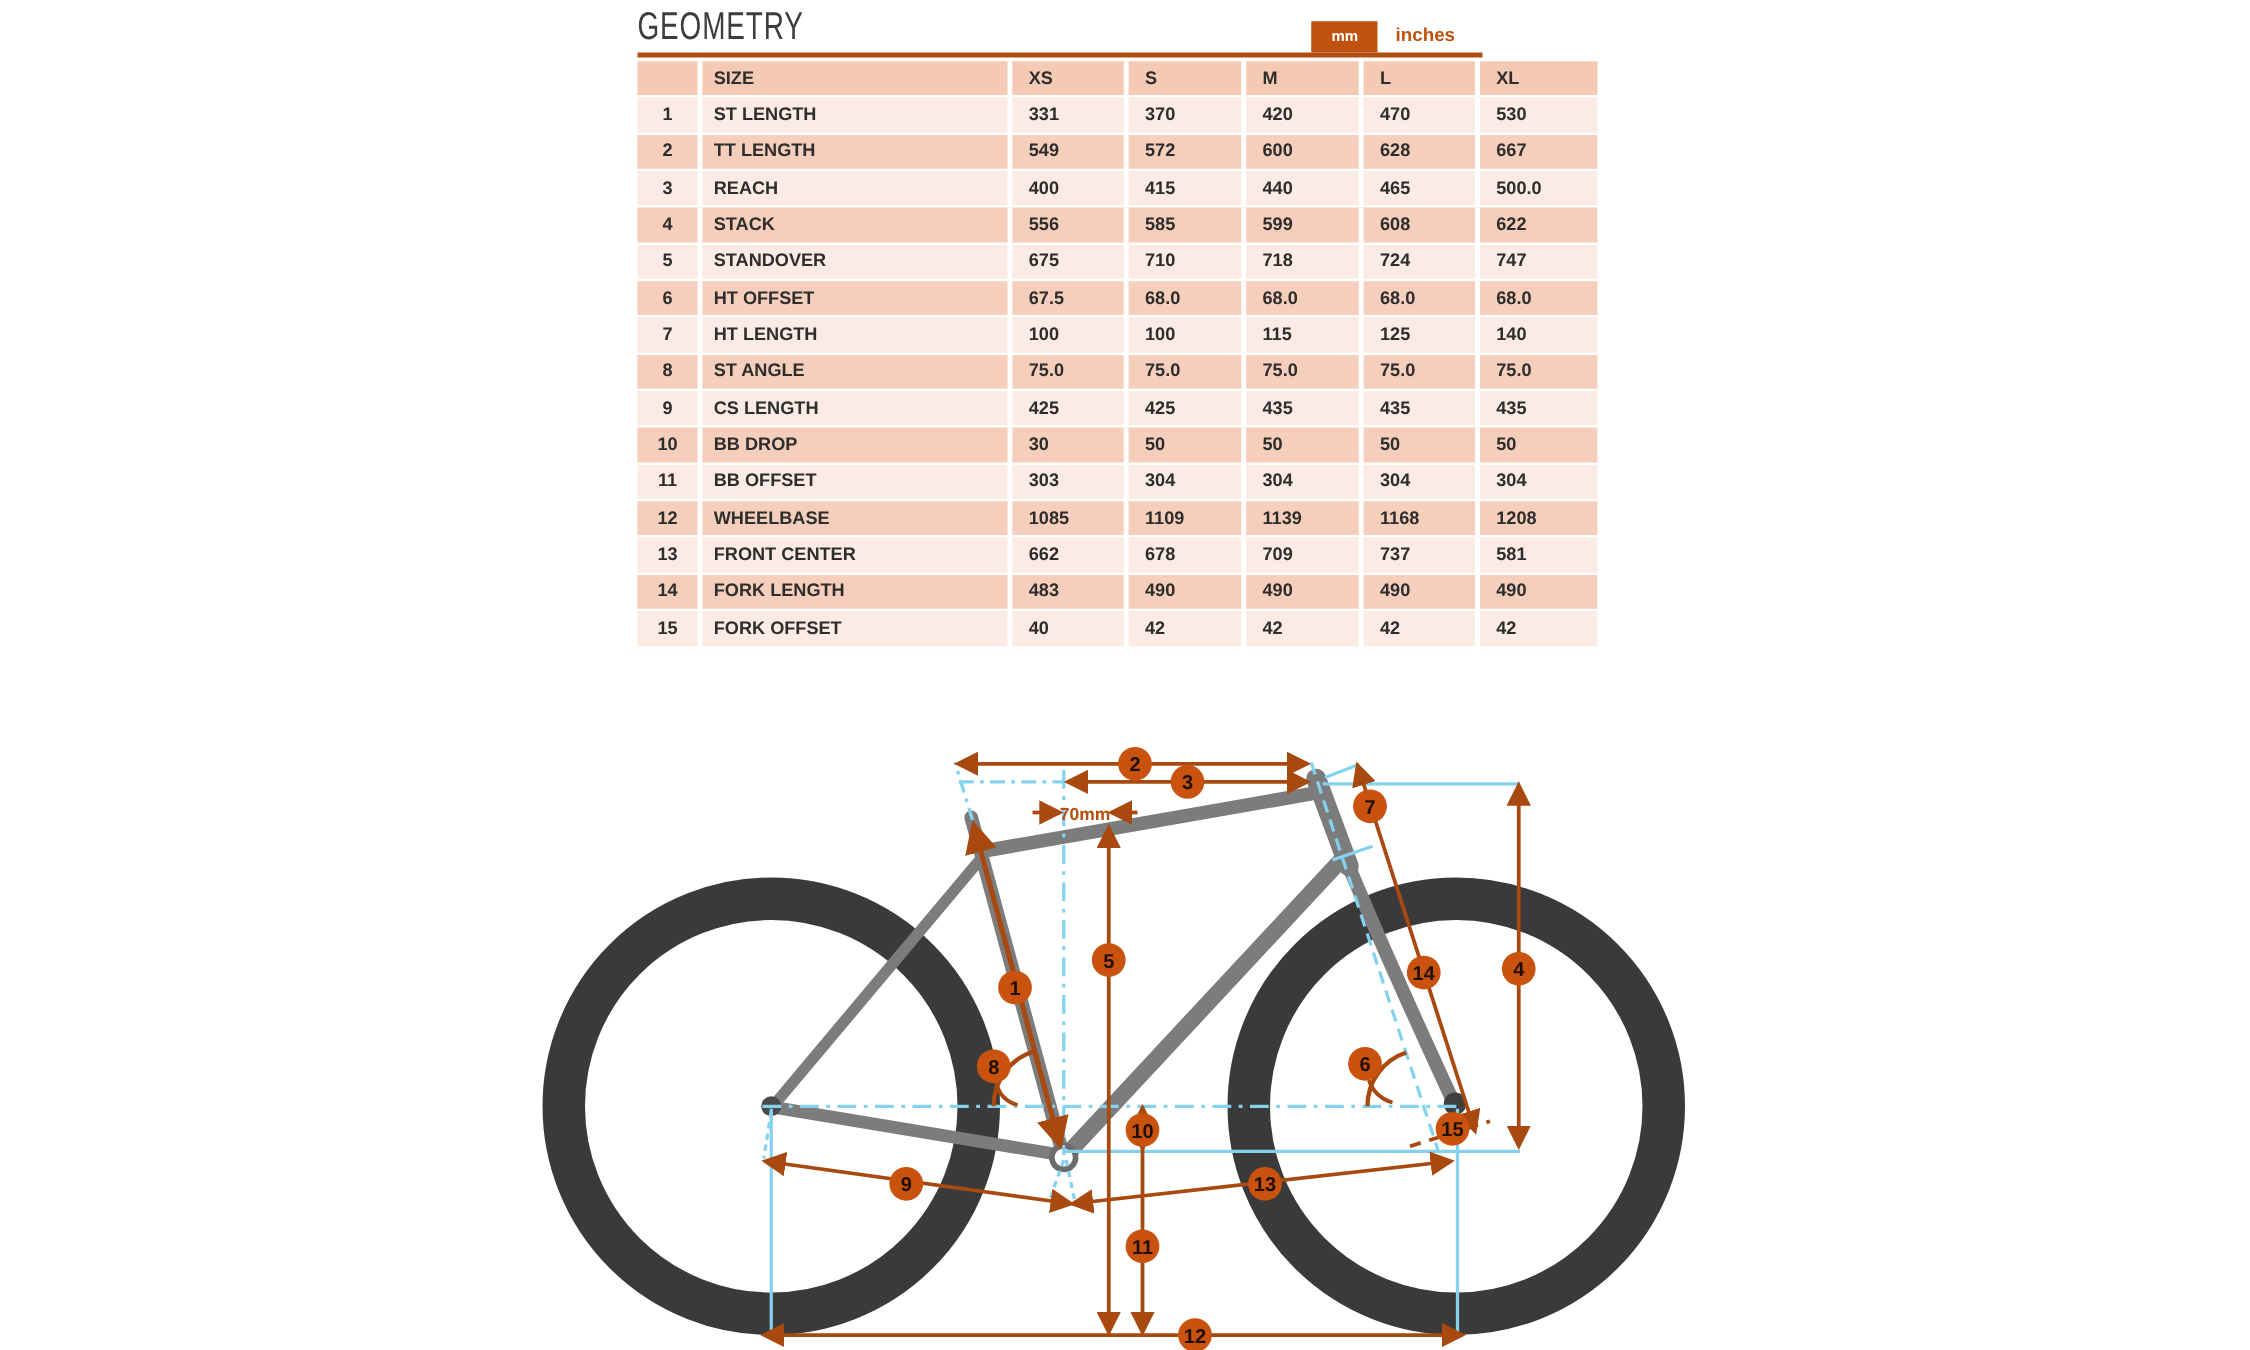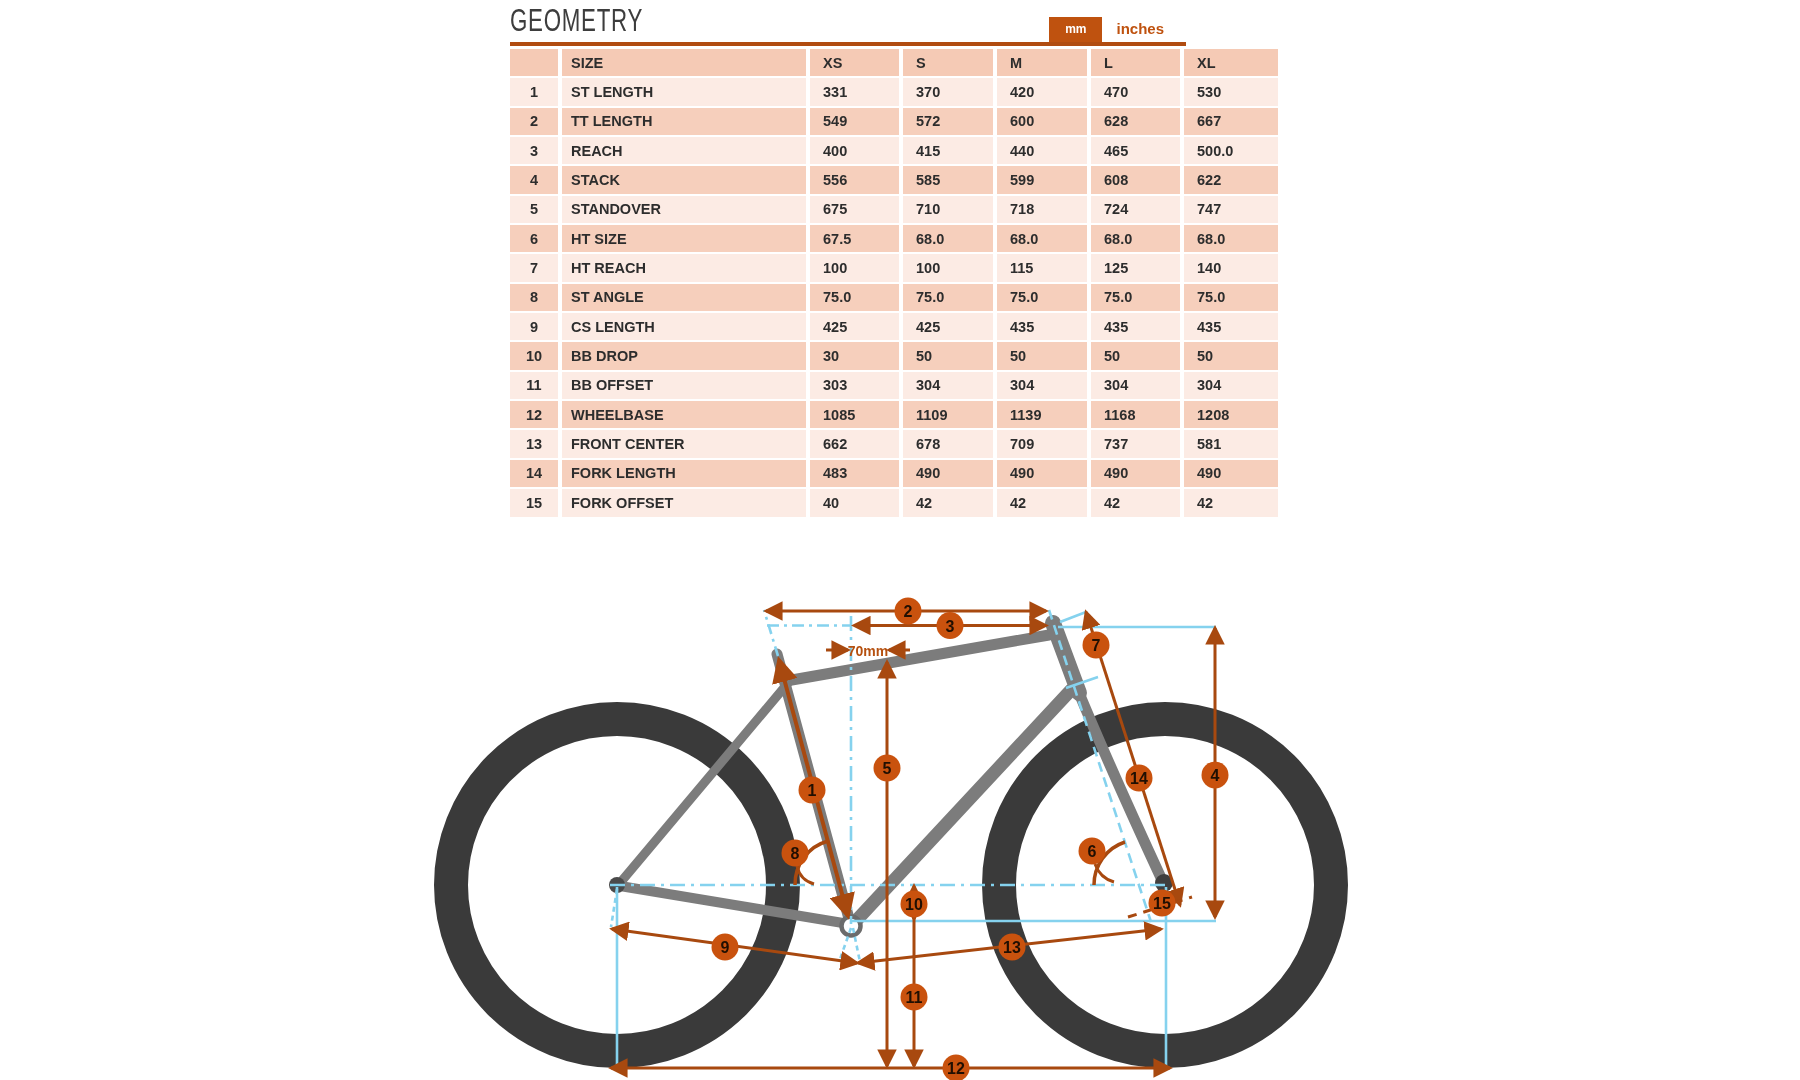--- a/index.html
+++ b/index.html
@@ -238,31 +238,31 @@
     <div class="c lab">STANDOVER</div>
     <div class="c val">675</div>
     <div class="c val">710</div>
     <div class="c val">718</div>
     <div class="c val">724</div>
     <div class="c val">747</div>
   </div>
 
   <div class="trow">
     <div class="c num">6</div>
-    <div class="c lab">HT SIZE</div>
+    <div class="c lab">HT OFFSET</div>
     <div class="c val">67.5</div>
     <div class="c val">68.0</div>
     <div class="c val">68.0</div>
     <div class="c val">68.0</div>
     <div class="c val">68.0</div>
   </div>
 
   <div class="trow">
     <div class="c num">7</div>
-    <div class="c lab">HT REACH</div>
+    <div class="c lab">HT LENGTH</div>
     <div class="c val">100</div>
     <div class="c val">100</div>
     <div class="c val">115</div>
     <div class="c val">125</div>
     <div class="c val">140</div>
   </div>
 
   <div class="trow">
     <div class="c num">8</div>
     <div class="c lab">ST ANGLE</div>

